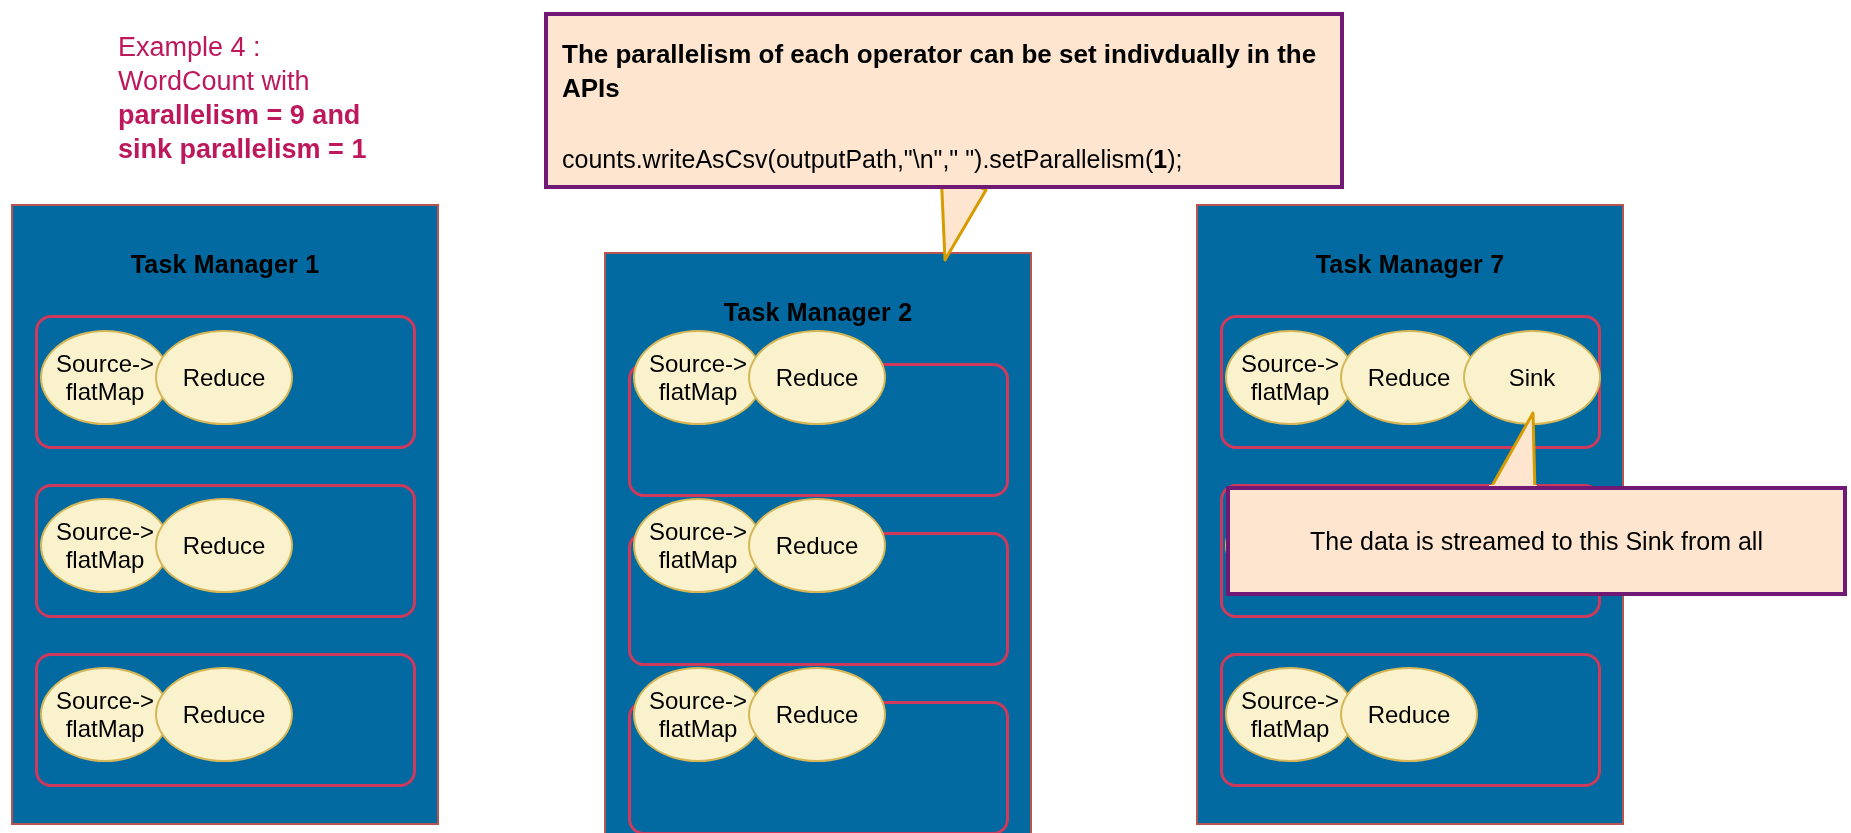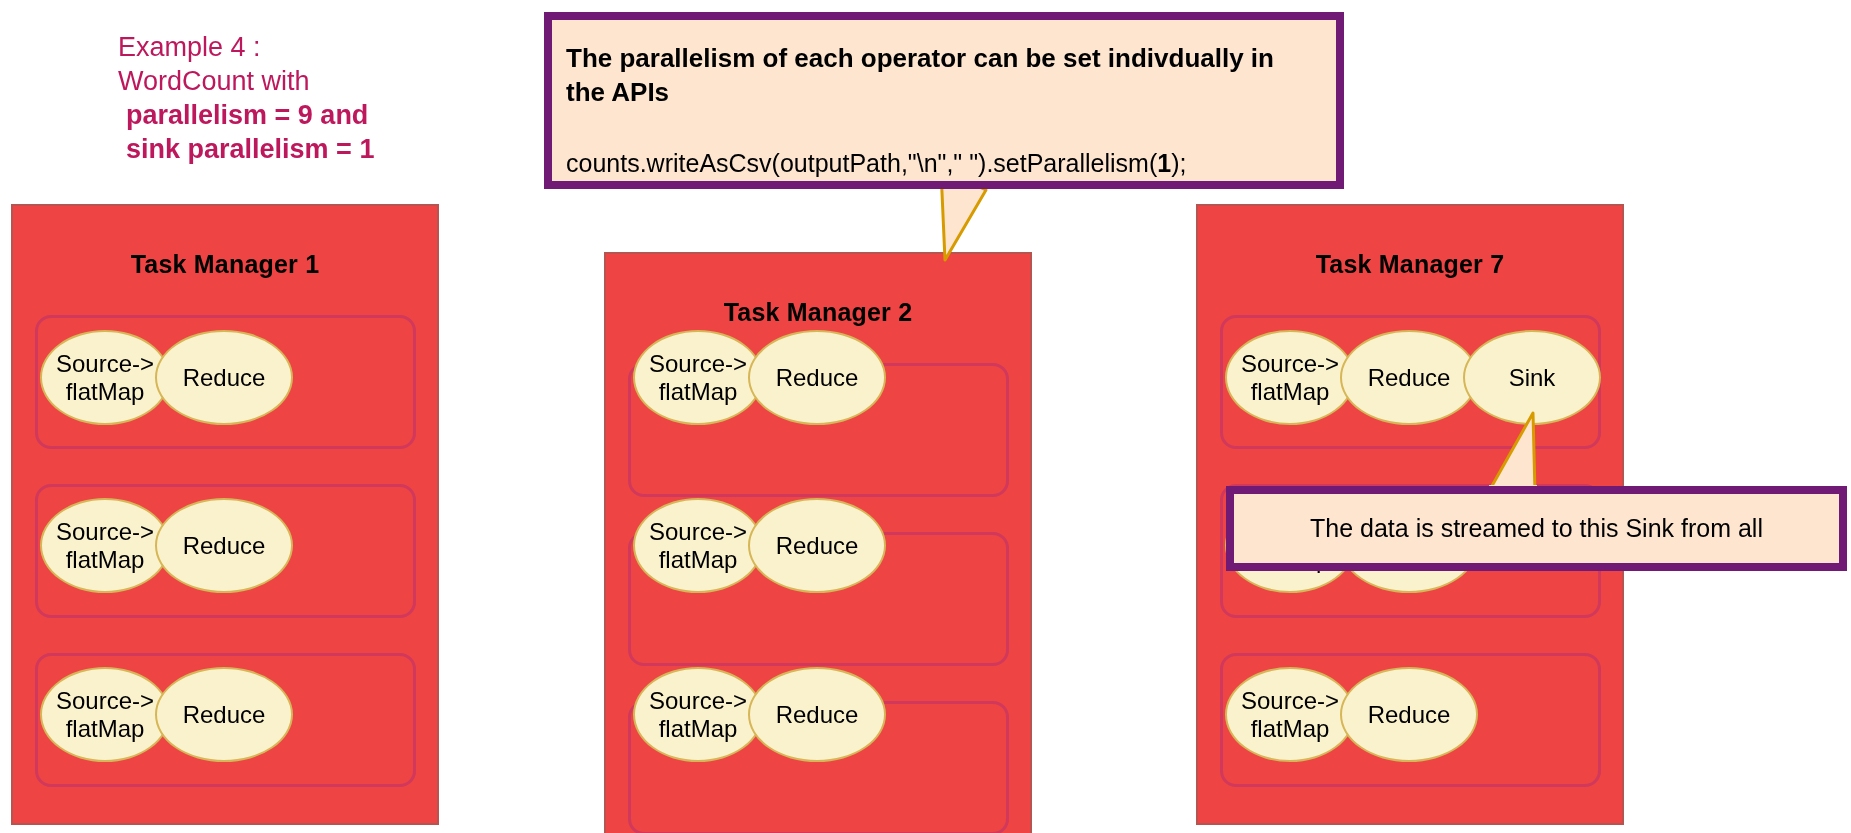--- a/index.html
+++ b/index.html
@@ -24,26 +24,26 @@
   .title-block {
     position: absolute;
     left: 118px;
     top: 30px;
     width: 330px;
     font-size: 27px;
     line-height: 1.26;
     color: #be185d;
     white-space: nowrap;
   }
-  .title-block .bold { font-weight: bold; margin-left: 8px; }
+  .title-block .bold { font-weight: bold; }
 
   
   .task-manager {
     position: absolute;
-    background: #ef4444;
+    background: #0369a1;
     border: 2px solid #B85450;
     box-sizing: border-box;
     text-decoration: underline;
   }
   .tm-title {
     position: absolute;
     left: 0;
     top: 44px;
     width: 100%;
     text-align: center;
@@ -77,21 +77,21 @@
     line-height: 1.16;
     color: #000000;
     white-space: pre-line;
   }
   .op span { display: block; pointer-events: none; }
 
   
   .callout {
     position: absolute;
     background: #FDE5D0;
-    border: 8px solid #701a75;
+    border: 4px solid #701a75;
     box-sizing: border-box;
     color: #000000;
   }
   .callout-api {
     left: 544px;
     top: 12px;
     width: 800px;
     height: 177px;
     padding: 22px 22px 0 14px;
   }
@@ -106,21 +106,21 @@
     line-height: 1.25;
     margin-top: 38px;
     white-space: nowrap;
   }
   .callout-api .code b { font-weight: bold; }
 
   .callout-sink {
     left: 1226px;
     top: 486px;
     width: 621px;
-    height: 85px;
+    height: 110px;
     display: flex;
     align-items: center;
     justify-content: center;
     font-size: 25px;
     line-height: 1.32;
   }
   .callout-sink .line { display: block; white-space: nowrap; }
 
   
   .tail-svg {

